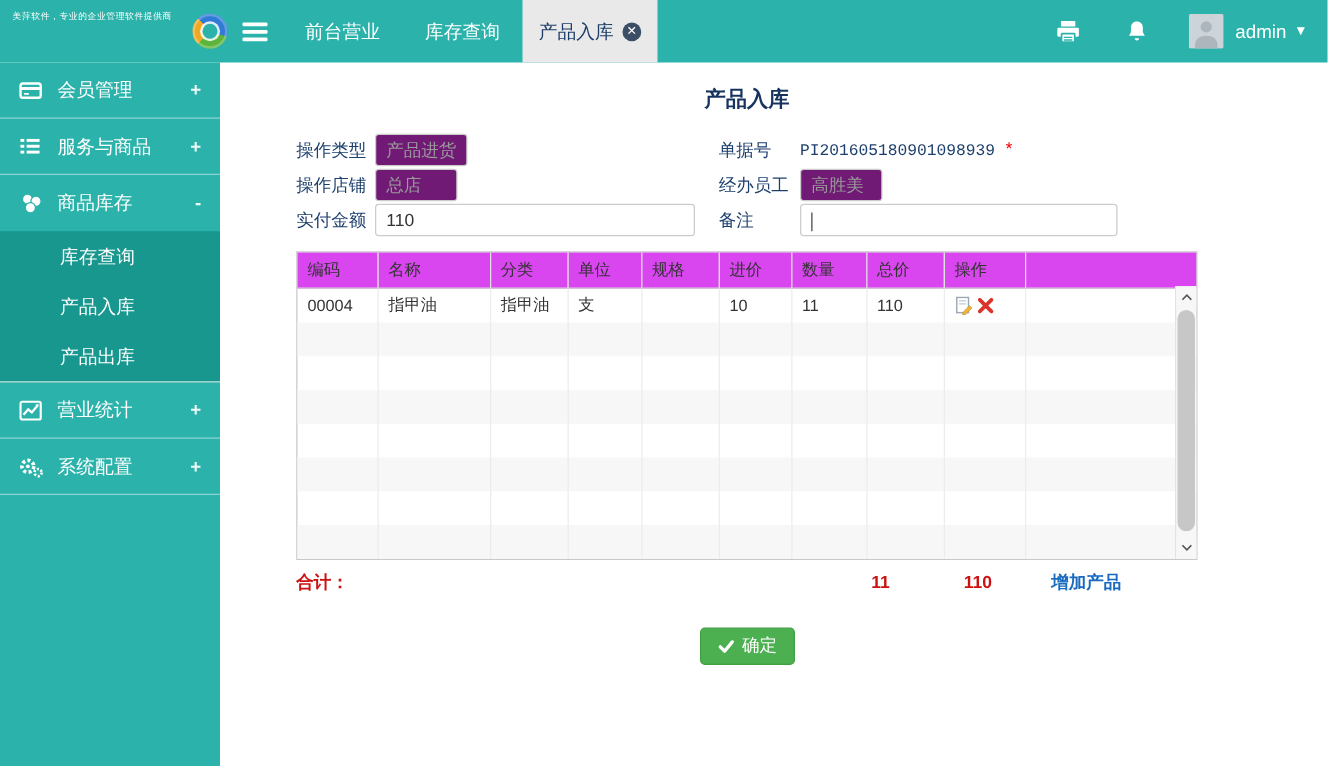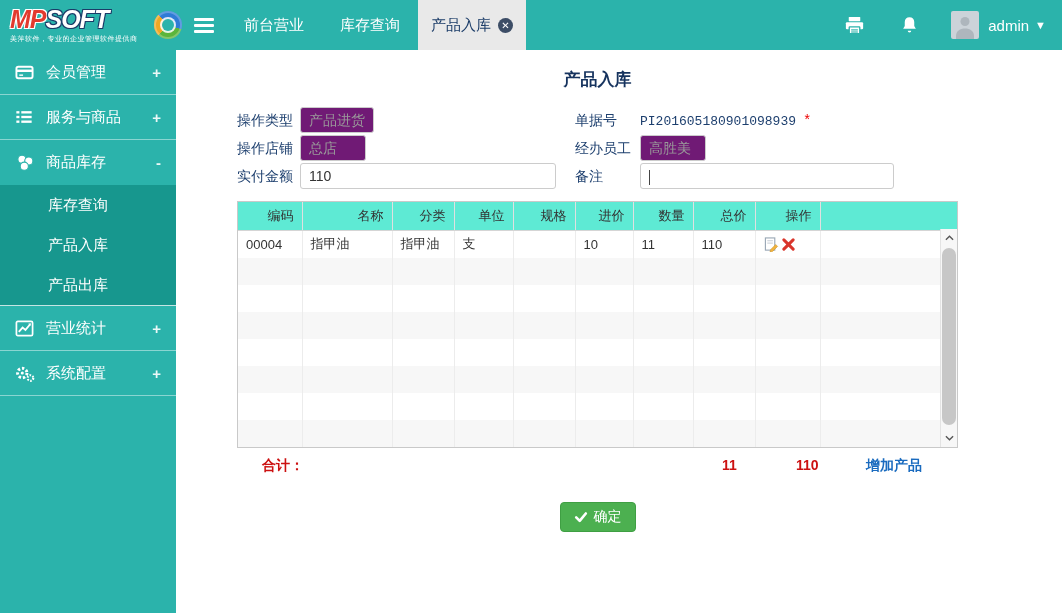--- a/index.html
+++ b/index.html
@@ -57,55 +57,54 @@
   .inp { position:absolute; height:26px; line-height:24px; padding:0 8px; border:1px solid #ccc;
     border-radius:3px; background:#fff; color:#333; font-size:14px; }
   .orderno { position:absolute; font-family:"Liberation Mono","DejaVu Sans Mono",monospace;
     font-size:13px; color:#1d3f6e; letter-spacing:0; }
   .req { color:#e00; margin-left:7px; font-size:14px; }
   .caret-line { display:inline-block; width:1px; height:15px; background:#444; vertical-align:middle; }
 
   
   .grid { position:relative; width:721px; margin-top:8px; border:1px solid #c9c9c9; background:#fff; }
   table { width:100%; border-collapse:collapse; table-layout:fixed; font-size:13px; color:#333; }
-  thead th { background:#5eead4; font-weight:normal; text-align:right; padding:5px 8px; height:26px;
+  thead th { background:#d946ef; font-weight:normal; text-align:left; padding:5px 8px; height:26px;
     border-right:1px solid #e0e0e0; border-bottom:1px solid #d5d5d5; color:#333; }
   thead th:last-child { border-right:none; }
   tbody td { padding:4px 8px; height:27px; border-right:1px solid #ececec; }
   tbody td:last-child { border-right:none; }
   tbody tr:nth-child(even) { background:#f7f7f7; }
   .ops { display:flex; align-items:center; gap:3px; }
   .ops span { cursor:pointer; display:inline-flex; }
 
   
   .vscroll { position:absolute; right:0; top:27px; bottom:0; width:17px; background:#f7f7f7;
     border-left:1px solid #e3e3e3; }
   .sbtn { position:absolute; left:0; width:16px; height:17px; background:#f7f7f7; color:#555;
     display:flex; align-items:center; justify-content:center; cursor:pointer; }
   .sbtn.up { top:0; } .sbtn.down { bottom:0; }
   .sthumb { position:absolute; left:1px; width:14px; top:19px; bottom:22px; background:#c7c7c7;
     border-radius:7px; cursor:pointer; }
 
   
-  .totals { position:relative; width:721px; height:24px; margin-top:6px; font-size:14px; font-weight:bold;margin-left:25px; }
+  .totals { position:relative; width:721px; height:24px; margin-top:6px; font-size:14px; font-weight:bold; }
   .totals .tlabel { position:absolute; left:0; top:3px; color:#cc1111; }
   .totals .tqty { position:absolute; left:460px; top:3px; color:#cc1111; }
   .totals .tamt { position:absolute; left:534px; top:3px; color:#cc1111; }
   .totals .addlink { position:absolute; left:604px; top:3px; color:#1a6bbf; cursor:pointer; }
 
   .btnrow { width:721px; text-align:center; margin-top:24px; }
   .confirm-btn { display:inline-flex; align-items:center; gap:6px; padding:5px 13px; background:#4cb050;
     border:1px solid #3f9f43; border-radius:4px; color:#fff; font-size:14px; cursor:pointer; }
 </style>
 </head>
 <body>
 
 <div class="topbar">
   <div class="logo">
-    <div class="brand"><span class="mp">MP</span><span class="soft">SOFT</span></div>
     <div class="tagline">美萍软件，专业的企业管理软件提供商</div>
     <div class="sphere"></div>
   </div>
   <div class="hamburger">
       <div></div>
       <div></div>
       <div></div>
     </div>
   <div class="tabs">
     <div class="tab">

